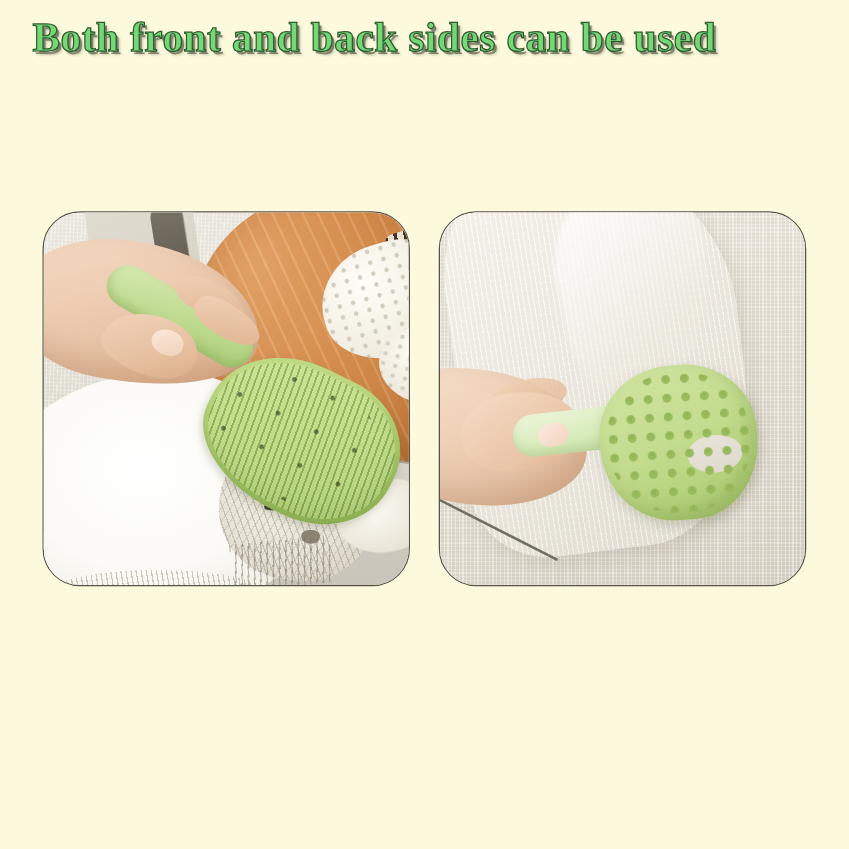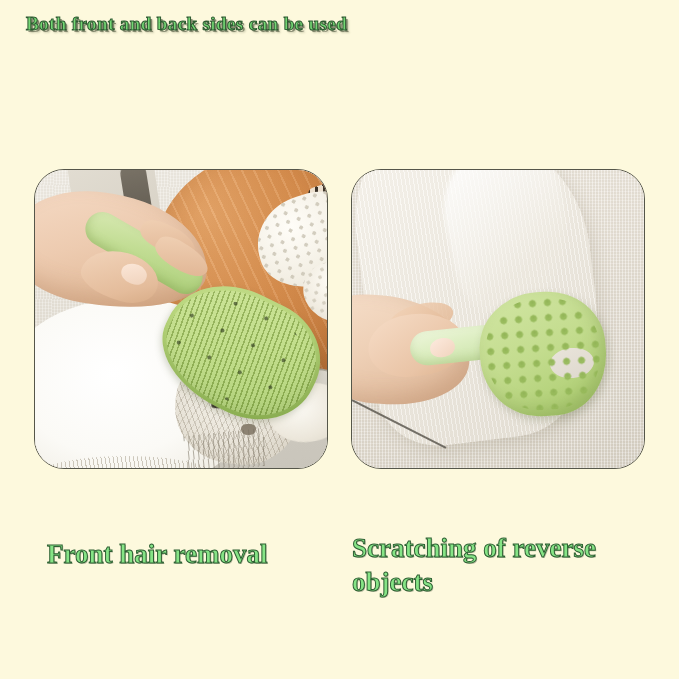--- a/index.html
+++ b/index.html
@@ -22,21 +22,21 @@
   }
 
   
   .headline {
     position: absolute;
     left: 26px;
     top: 13px;
     width: 630px;
     font-family: "Liberation Serif", serif;
     font-weight: bold;
-    font-size: 19px;
+    font-size: 33px;
     letter-spacing: 0.4px;
     color: #74d874;
     -webkit-text-stroke: 1px #2f5a32;
     text-shadow:
        2px 2px 0 rgba(60,70,45,0.55),
        3px 3px 2px rgba(90,95,60,0.30);
     white-space: nowrap;
   }
 
   
@@ -474,21 +474,16 @@
       <div class="r-fingers"></div>
       <div class="r-handle"></div>
       <div class="r-nail"></div>
       <div class="r-head"></div>
       <div class="r-notch"></div>
       <div class="r-nubs"></div>
     </div>
   </div>
 
   <div class="caption left">
-    <span class="cap-line">Front hair removal</span>
   </div>
 
-  <div class="caption right">
-    <span class="cap-line">Scratching of reverse</span>
-    <span class="cap-line">objects</span>
-  </div>
 
 </div>
 
 </body></html>

